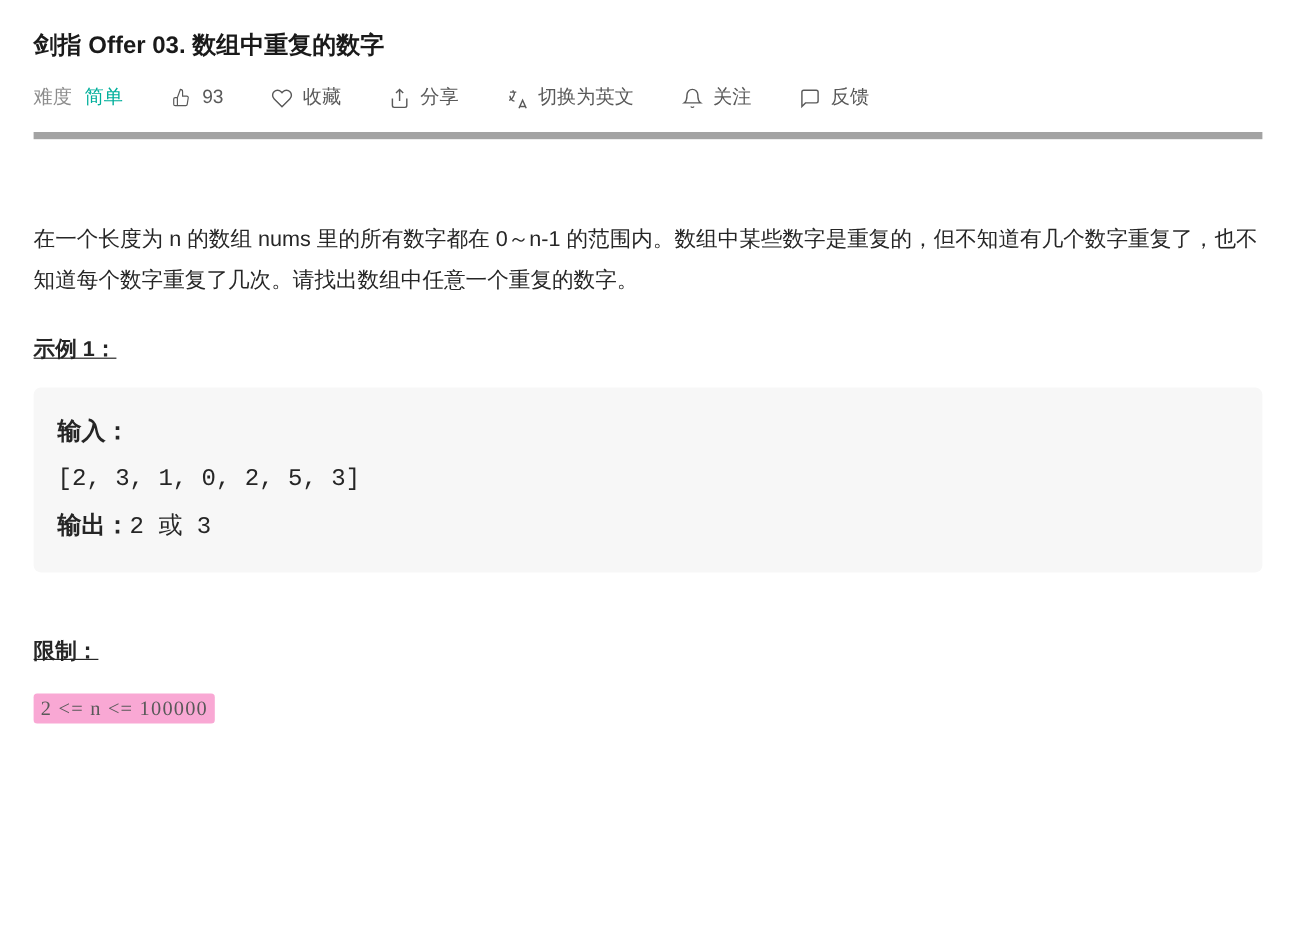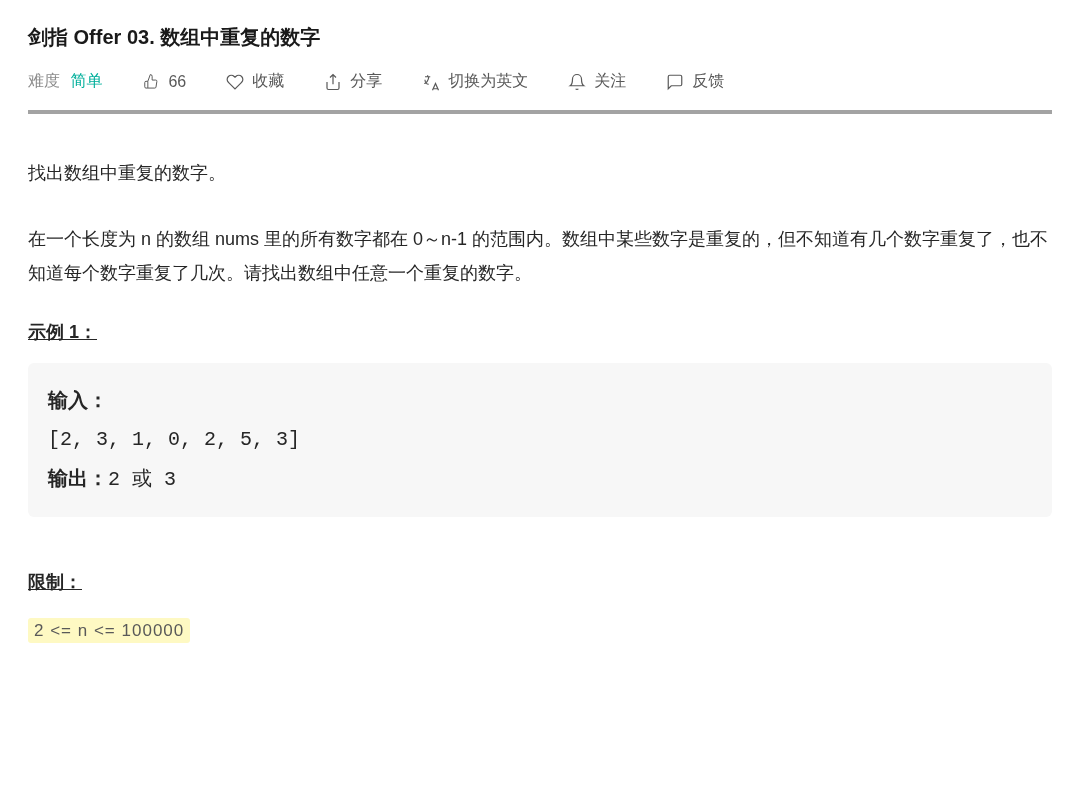--- a/index.html
+++ b/index.html
@@ -23,21 +23,21 @@
       color: #1a1a1a;
       margin-bottom: 20px;
     }
     .meta-row {
       display: flex;
       align-items: center;
       gap: 40px;
       color: #8c8c8c;
       font-size: 16px;
       padding-bottom: 18px;
-      border-bottom: 4px solid #a3a3a3;
+      border-bottom: 6px solid #a3a3a3;
     }
     .difficulty-label {
       color: #8c8c8c;
     }
     .difficulty-value {
       color: #00af9b;
       margin-left: 6px;
     }
     .meta-item {
       display: inline-flex;
@@ -77,22 +77,22 @@
       line-height: 1.9;
       color: #262626;
       margin-bottom: 48px;
       white-space: pre-wrap;
     }
     .code-block .strong {
       font-weight: 700;
       font-family: -apple-system, BlinkMacSystemFont, "Segoe UI", "PingFang SC", "Hiragino Sans GB", "Microsoft YaHei", sans-serif;
     }
     .inline-code {
-      background: #fef9c3;
-      font-family: Liberation Sans, sans-serif;
+      background: #f9a8d4;
+      font-family: Liberation Serif, serif;
       font-size: 17px;
       padding: 3px 6px;
       border-radius: 3px;
       color: #595959;
       letter-spacing: 1px;
     }
     .limit-section {
       margin-top: 40px;
     }
     svg {
@@ -112,21 +112,21 @@
     <span>
       <span class="difficulty-label">难度</span>
       <span class="difficulty-value">简单</span>
     </span>
     <span class="meta-item">
       <span class="icon">
         <svg viewBox="0 0 24 24">
             <path d="M7 22H4a2 2 0 0 1-2-2v-7a2 2 0 0 1 2-2h3m7-4V3a3 3 0 0 0-3-3L7 11v11h11.28a2 2 0 0 0 2-1.7l1.38-9a2 2 0 0 0-2-2.3H14z" transform="scale(0.82) translate(2.5,2.5)"></path>
           </svg>
       </span>
-      <span>66</span>
+      <span>93</span>
     </span>
     <span class="meta-item">
       <span class="icon">
         <svg viewBox="0 0 24 24">
             <path d="M20.84 4.61a5.5 5.5 0 0 0-7.78 0L12 5.67l-1.06-1.06a5.5 5.5 0 0 0-7.78 7.78l1.06 1.06L12 21.23l7.78-7.78 1.06-1.06a5.5 5.5 0 0 0 0-7.78z"></path>
           </svg>
       </span>
       <span>收藏</span>
     </span>
     <span class="meta-item">
@@ -159,21 +159,20 @@
             <path d="M21 15a2 2 0 0 1-2 2H7l-4 4V5a2 2 0 0 1 2-2h14a2 2 0 0 1 2 2z"></path>
             <line x1="9" y1="9" x2="9" y2="9"></line>
           </svg>
       </span>
       <span>反馈</span>
     </span>
   </div>
 </div>
 
 <div class="content">
-  <div class="para">找出数组中重复的数字。</div>
   <div class="para para-desc">在一个长度为 n 的数组 nums 里的所有数字都在 0～n-1 的范围内。数组中某些数字是重复的，但不知道有几个数字重复了，也不知道每个数字重复了几次。请找出数组中任意一个重复的数字。</div>
   <div class="section-label">示例 1：</div>
   <div class="code-block"><span class="strong">输入：</span>
 <span>[2, 3, 1, 0, 2, 5, 3]</span>
 <span class="strong">输出：</span><span>2 或 3</span> </div>
 
   <div class="limit-section">
     <div class="section-label">限制：</div>
     <span class="inline-code">2 &lt;= n &lt;= 100000</span>
   </div>

